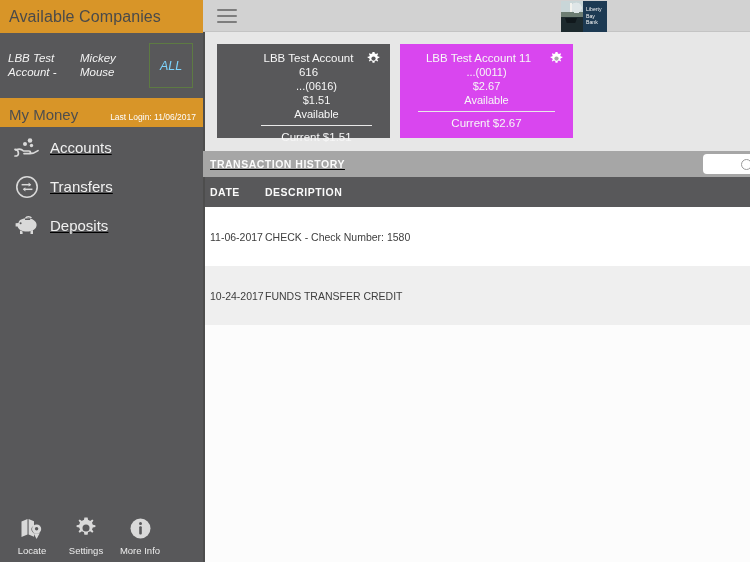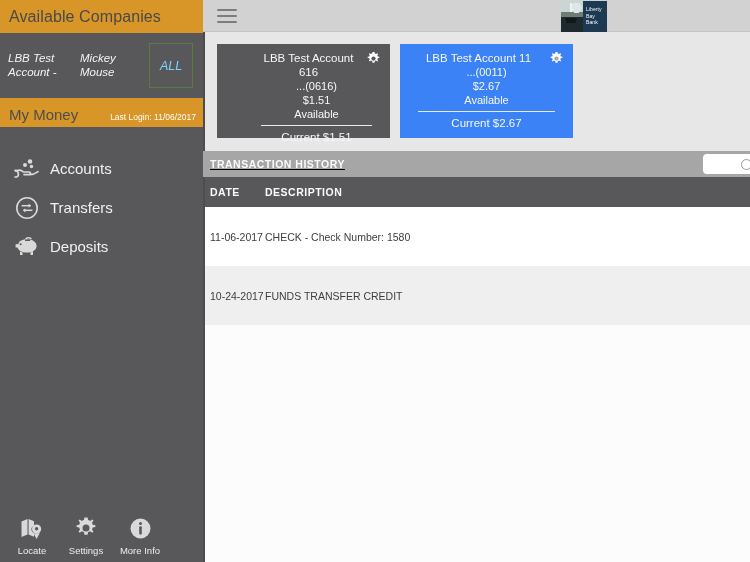--- a/index.html
+++ b/index.html
@@ -48,21 +48,21 @@
   }
   .money-band{
     height:29px;background:#d89528;
     display:flex;align-items:flex-end;
     padding:0 7px 4px 9px;box-sizing:border-box;
     justify-content:space-between;
   }
   .money-title{font-size:15px;color:#4e4e4e;line-height:16px;}
   .last-login{font-size:8.5px;color:#fdfdfd;line-height:10px;padding-bottom:1px;}
 
-  .nav{padding-top:22px;}
+  .nav{padding-top:1px;text-decoration:underline;}
   .nav-item{
     display:flex;align-items:center;
     height:39px;padding-left:11px;box-sizing:border-box;
   }
   .nav-icon{
     width:32px;height:32px;flex:0 0 32px;
     display:flex;align-items:center;justify-content:center;
     margin-right:7px;
   }
   .nav-label{font-size:15px;color:#f0f0f0;}
@@ -131,21 +131,21 @@
   }
   .acct-card{
     width:173px;height:94px;
     box-sizing:border-box;
     padding:7px 10px 0 10px;
     position:relative;
     color:#f7f7f7;
     text-align:center;
   }
   .acct-card.selected{background:#58585a;padding-left:36px;}
-  .acct-card.alt{background:#3b82f6;margin-left:10px;}
+  .acct-card.alt{background:#d946ef;margin-left:10px;}
   .acct-name{font-size:11.5px;line-height:14px;padding-right:16px;}
   .acct-gear{position:absolute;right:9px;top:7px;}
   .acct-mask{font-size:11px;line-height:14px;}
   .acct-avail-amt{font-size:11px;line-height:14px;}
   .acct-avail-lbl{font-size:11px;line-height:14px;}
   .acct-rule{
     border-top:1px solid #e9e9e9;margin:4px 8px 0 8px;
   }
   .acct-current{font-size:11.5px;line-height:15px;margin-top:4px;}
 

